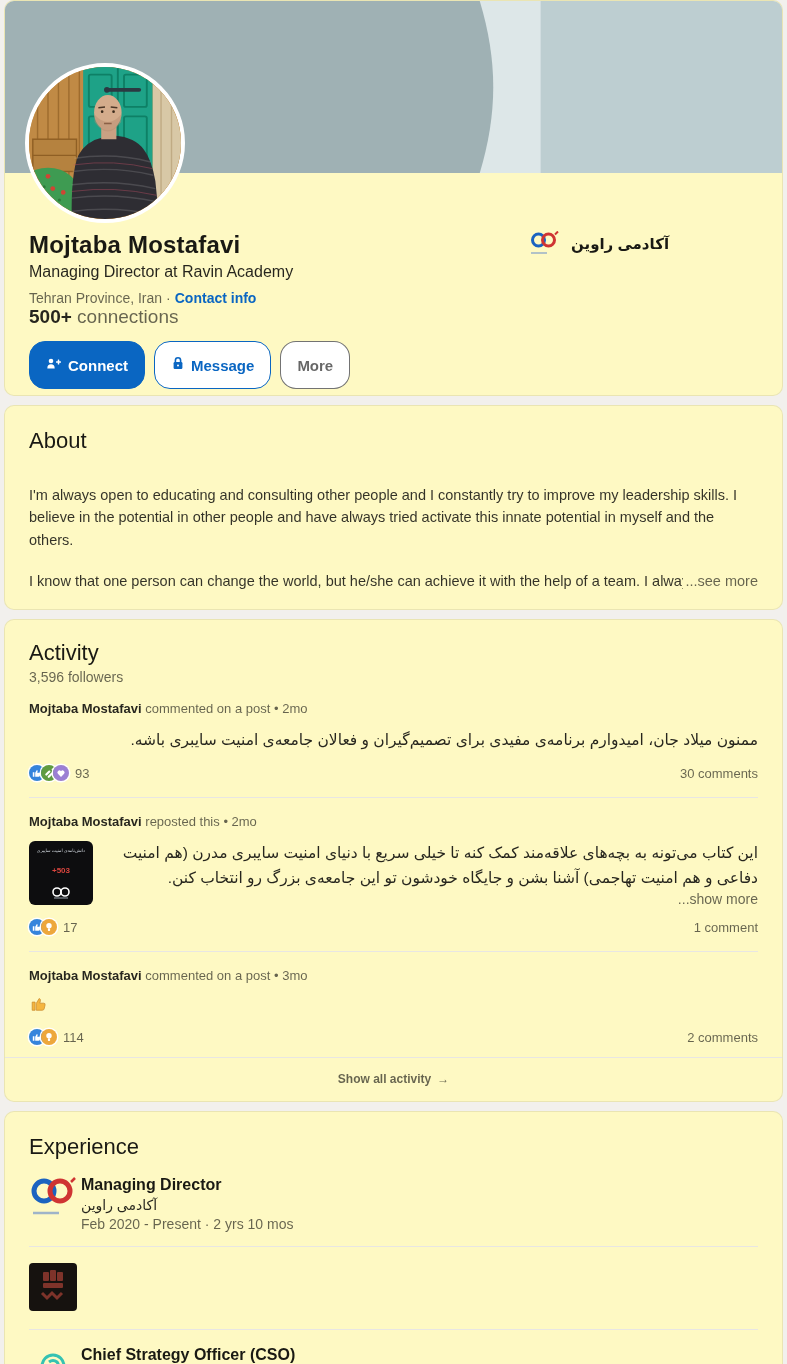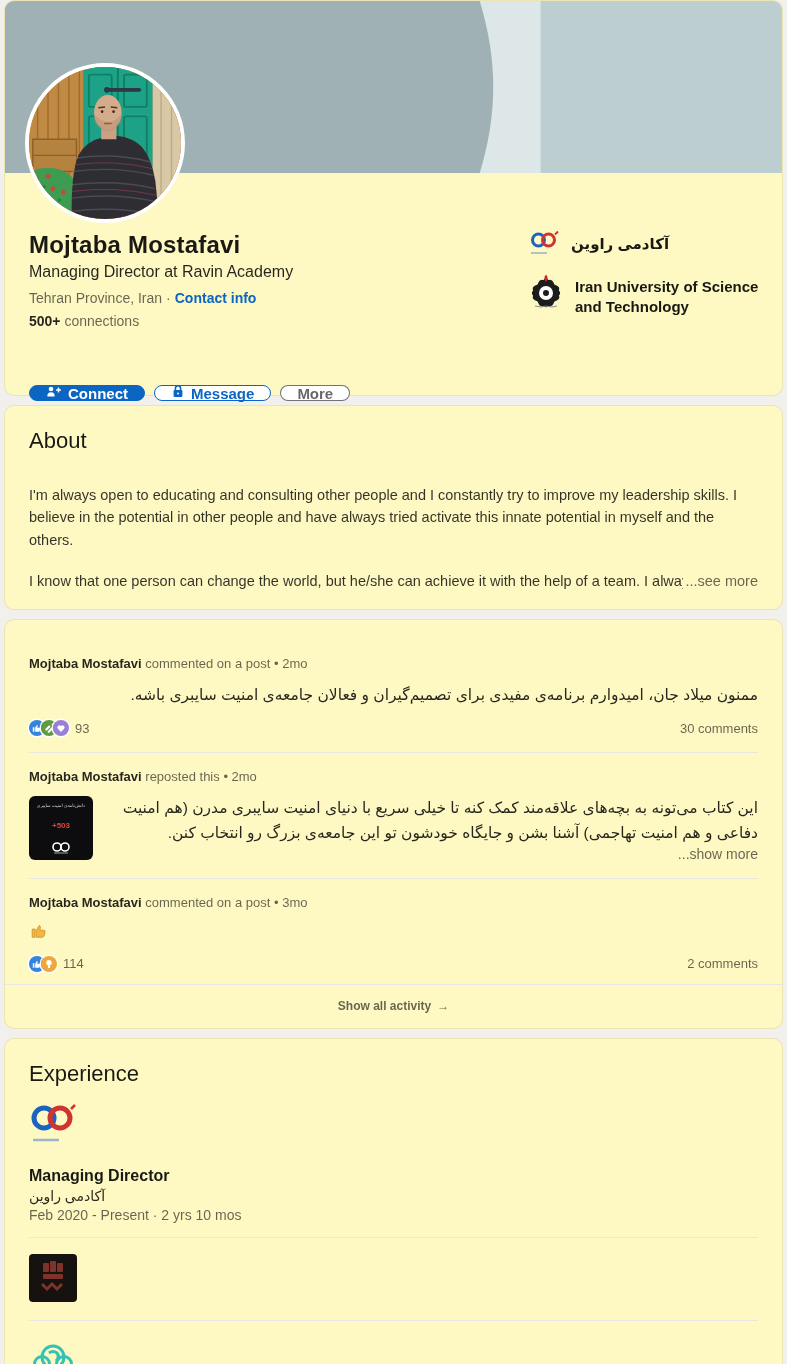--- a/index.html
+++ b/index.html
@@ -29,27 +29,27 @@
     border:4px solid #fff; overflow:hidden; background:#c9964f;
     cursor:pointer;
   }
   .avatar svg { display:block; width:100%; height:100%; }
   .top-content { padding:58px 24px 0 24px; }
   .profile-name { font-size:24px; font-weight:600; color:rgba(0,0,0,.9); letter-spacing:.2px; }
   .headline { font-size:16px; margin-top:4px; color:rgba(0,0,0,.85); }
   .loc-row { margin-top:9px; font-size:14px; color:rgba(0,0,0,.6); }
   .loc-dot { margin:0 4px; }
   .contact-link { color:#0a66c2; font-weight:600; text-decoration:none; cursor:pointer; }
-  .connections { margin-top:7px; font-size:14px; color:rgba(0,0,0,.6); }
+  .connections { font-size:19px; color:rgba(0,0,0,.6); }
   .connections .strong { color:rgba(0,0,0,.85); font-weight:600; }
   .btn-row { margin-top:13px; display:flex; gap:9px; }
   .btn {
-    height:16px; border-radius:16px; font-size:15px; font-weight:600;
+    height:48px; border-radius:16px; font-size:15px; font-weight:600;
     display:inline-flex; align-items:center; gap:6px; padding:0 16px;
-    cursor:pointer; font-family:inherit;margin-top:43px;
+    cursor:pointer; font-family:inherit;
   }
   .btn-primary { background:#0a66c2; border:1px solid #0a66c2; color:#fff; }
   .btn-outline-blue { background:#fff; border:1.5px solid #0a66c2; color:#0a66c2; }
   .btn-outline-gray { background:#fff; border:1px solid rgba(0,0,0,.55); color:rgba(0,0,0,.6); }
   .orgs { position:absolute; left:524px; top:230px; width:244px; }
   .org-row { display:flex; align-items:flex-start; gap:12px; margin-bottom:13px; }
   .org-label { font-size:15px; font-weight:600; color:rgba(0,0,0,.9); line-height:1.35; padding-top:3px; }
   .org-logo { flex:0 0 auto; }
   
   .section-title { font-size:22px; font-weight:500; color:rgba(0,0,0,.9); }
@@ -69,39 +69,39 @@
   .repost-row { display:flex; margin-top:12px; gap:12px; }
   .thumb {
     flex:0 0 auto; width:64px; height:64px; background:#0d0d0f; border-radius:6px;
     display:flex; flex-direction:column; align-items:center; justify-content:space-between;
     padding:7px 4px 6px; cursor:pointer;
   }
   .thumb-top { font-size:4.5px; color:#cfd6dd; direction:rtl; white-space:nowrap; }
   .thumb-mid { font-size:8px; color:#d9453e; font-weight:700; }
   .repost-body { flex:1; }
   .show-more { font-size:14px; color:rgba(0,0,0,.6); text-align:right; cursor:pointer; }
-  .react-row { display:flex; align-items:center; margin-top:12px; }
+  .react-row { display:flex; align-items:flex-end; margin-top:12px; }
   .react-stack { display:flex; align-items:center; }
   .react-icon { width:16px; height:16px; border-radius:50%; box-shadow:0 0 0 1.5px #fff; }
   .react-icon + .react-icon { margin-left:-4px; }
   .react-icon svg { display:block; width:16px; height:16px; }
   .react-count { margin-left:6px; font-size:13px; color:rgba(0,0,0,.6); }
   .react-spacer { flex:1; }
   .comments { font-size:13px; color:rgba(0,0,0,.6); }
   .divider { height:1px; background:#e8e6e3; margin:4px 24px 0; }
   .divider-full { height:1px; background:#e8e6e3; }
   .emoji-line { margin-top:10px; }
   .show-all {
     text-align:center; padding:14px 0 15px; font-size:12px; font-weight:600;
     color:rgba(0,0,0,.6); cursor:pointer;
   }
   .show-all .arrow { margin-left:6px; }
   
   .exp-card { padding:22px 24px 8px; }
-  .exp-entry { display:flex; gap:16px; padding:16px 0 14px;flex-direction:column; }
+  .exp-entry { display:flex; gap:4px; padding:16px 0 14px; }
   .exp-logo { flex:0 0 auto; width:48px; cursor:pointer; }
   .exp-title { font-size:16px; font-weight:600; color:rgba(0,0,0,.9); }
   .exp-company { font-size:14px; color:rgba(0,0,0,.85); margin-top:3px; }
   .exp-dates, .exp-loc { font-size:14px; color:rgba(0,0,0,.6); margin-top:3px; }
   .exp-div { height:1px; background:#e8e6e3; }
 </style>
 </head>
 <body>
 
 <div class="page">
@@ -219,47 +219,37 @@
         <span class="org-logo">
           <svg width="30" height="26" viewBox="0 0 30 26">
             <circle cx="9.5" cy="9" r="6" fill="none" stroke="#1b63c0" stroke-width="3"></circle>
             <circle cx="19.5" cy="9" r="6" fill="none" stroke="#cf3433" stroke-width="3"></circle>
             <line x1="26" y1="3.5" x2="29" y2="0.5" stroke="#cf3433" stroke-width="2"></line>
             <line x1="2" y1="22" x2="18" y2="22" stroke="#9fb4c9" stroke-width="1.6"></line>
           </svg>
         </span>
         <span class="org-label" dir="rtl">آکادمی راوین</span>
       </div>
-      <div class="org-row">
-        <span class="org-logo">
-          <svg width="34" height="34" viewBox="0 0 34 34">
-            <rect x="6" y="8" width="22" height="22" rx="4" fill="#1c1c1c" transform="rotate(45 17 19)"></rect>
-            <rect x="6" y="8" width="22" height="22" rx="4" fill="#1c1c1c" transform="rotate(22 17 19)"></rect>
-            <rect x="6" y="8" width="22" height="22" rx="4" fill="#1c1c1c" transform="rotate(67 17 19)"></rect>
-            <circle cx="17" cy="19" r="7" fill="#fff"></circle>
-            <circle cx="17" cy="19" r="3" fill="#1c1c1c"></circle>
-            <path d="M17,0.5 q3.4,4 0,7.5 q-3.4,-3.5 0,-7.5" fill="#c8242b"></path>
-            <path d="M6,32 q6,2 11,0 q6,2 11,0" fill="none" stroke="#8a8a8a" stroke-width="1"></path>
-          </svg>
-        </span>
-        <span class="org-label">Iran University of Science and Technology</span>
-      </div>
     </div>
   </section>
 
   <section class="card about-card">
     <h2 class="section-title">About</h2>
     <p class="about-p">I'm always open to educating and consulting other people and I constantly try to improve my leadership skills. I believe in the potential in other people and have always tried activate this innate potential in myself and the others.</p>
     <div class="about-last">
       <span class="truncate">I know that one person can change the world, but he/she can achieve it with the help of a team. I always we</span>
       <span class="see-more">...see more</span>
     </div>
   </section>
 
   <section class="card activity-card">
+    <div class="act-pad">
+      <h2 class="section-title">Activity</h2>
+      <div class="followers">3,596 followers</div>
+    </div>
 
     <div class="act-item">
       <div class="act-header">
         <span class="actor">Mojtaba Mostafavi</span>
         <span>commented on a post</span>
         <span>•</span>
         <span>2mo</span>
       </div>
       <div class="act-text">ممنون میلاد جان، امیدوارم برنامه‌ی مفیدی برای تصمیم‌گیران و فعالان جامعه‌ی امنیت سایبری باشه.</div>
       <div class="react-row">
@@ -307,20 +297,40 @@
             <circle cx="7" cy="5" r="4" fill="none" stroke="#fff" stroke-width="1.6"></circle>
             <circle cx="15" cy="5" r="4" fill="none" stroke="#fff" stroke-width="1.6"></circle>
             <line x1="4" y1="11" x2="18" y2="11" stroke="#9aa4ad" stroke-width="1"></line>
           </svg>
         </div>
         <div class="repost-body">
           <div class="act-text" style="margin-top:0">این کتاب می‌تونه به بچه‌های علاقه‌مند کمک کنه تا خیلی سریع با دنیای امنیت سایبری مدرن (هم امنیت دفاعی و هم امنیت تهاجمی) آشنا بشن و جایگاه خودشون تو این جامعه‌ی بزرگ رو انتخاب کنن.</div>
           <div class="show-more">...show more</div>
         </div>
       </div>
+      <div class="react-row">
+        <span class="react-stack">
+          <span class="react-icon">
+              <svg viewBox="0 0 16 16">
+                <circle cx="8" cy="8" r="8" fill="#3584dc"></circle>
+                <path d="M3.8,7.3h1.6v4.5H3.8z M6.2,11.8V7.8l1.7-2.8q1,.3.7,1.6l-.4,1.2h2.3q1,0 .8,1.1l-.5,2.1q-.2.8-1.1.8z" fill="#fff"></path>
+              </svg>
+            </span>
+          <span class="react-icon">
+              <svg viewBox="0 0 16 16">
+                <circle cx="8" cy="8" r="8" fill="#eda73c"></circle>
+                <circle cx="8" cy="6.8" r="2.7" fill="#fff"></circle>
+                <rect x="6.9" y="9.3" width="2.2" height="2.6" rx=".6" fill="#fff"></rect>
+              </svg>
+            </span>
+        </span>
+        <span class="react-count">17</span>
+        <span class="react-spacer"></span>
+        <span class="comments">1 comment</span>
+      </div>
     </div>
     <div class="divider"></div>
 
     <div class="act-item">
       <div class="act-header">
         <span class="actor">Mojtaba Mostafavi</span>
         <span>commented on a post</span>
         <span>•</span>
         <span>3mo</span>
       </div>

